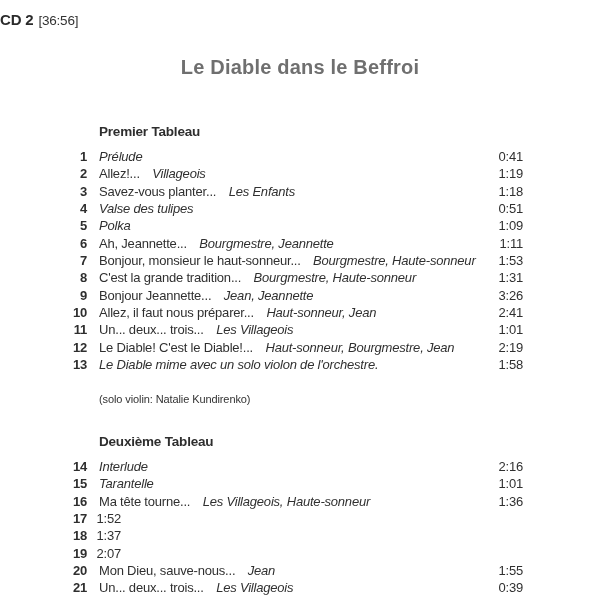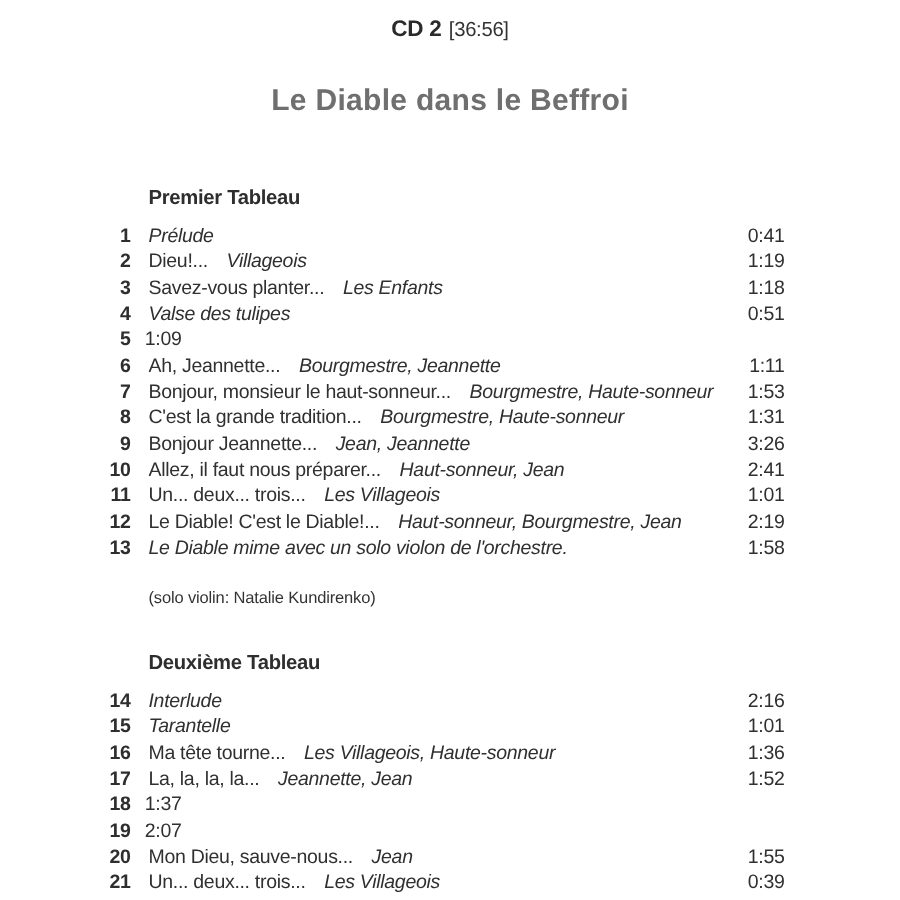--- a/index.html
+++ b/index.html
@@ -12,21 +12,20 @@
     color: #303030;
     -webkit-font-smoothing: antialiased;
   }
   .page {
     position: relative;
     width: 600px;
     height: 600px;
     overflow: hidden;
   }
   .header {
-    text-align: center;
     padding-top: 11px;
     font-size: 15px;
     color: #2b2b2b;
     letter-spacing: -0.2px;
   }
   .cd-label { font-weight: 700; }
   .cd-duration {
     font-weight: 400;
     font-size: 13.5px;
     margin-left: 5px;
@@ -108,21 +107,21 @@
       <span class="t-title">Prélude</span>
       
       
     </span>
     <span class="time">0:41</span>
   </div>
 
   <div class="row">
     <span class="num">2</span>
     <span class="tbody">
-      <span class="t-title">Dieu!...</span>
+      <span class="t-title">Allez!...</span>
       <span class="t-perf">Villageois</span>
       
     </span>
     <span class="time">1:19</span>
   </div>
 
   <div class="row">
     <span class="num">3</span>
     <span class="tbody">
       <span class="t-title">Savez-vous planter...</span>
@@ -137,20 +136,25 @@
     <span class="tbody">
       <span class="t-title">Valse des tulipes</span>
       
       
     </span>
     <span class="time">0:51</span>
   </div>
 
   <div class="row italic-title">
     <span class="num">5</span>
+    <span class="tbody">
+      <span class="t-title">Polka</span>
+      
+      
+    </span>
     <span class="time">1:09</span>
   </div>
 
   <div class="row">
     <span class="num">6</span>
     <span class="tbody">
       <span class="t-title">Ah, Jeannette...</span>
       <span class="t-perf">Bourgmestre, Jeannette</span>
       
     </span>
@@ -257,25 +261,20 @@
     <span class="tbody">
       <span class="t-title">Ma tête tourne...</span>
       <span class="t-perf">Les Villageois, Haute-sonneur</span>
       
     </span>
     <span class="time">1:36</span>
   </div>
 
   <div class="row">
     <span class="num">17</span>
-    <span class="tbody">
-      <span class="t-title">La, la, la, la...</span>
-      <span class="t-perf">Jeannette, Jean</span>
-      
-    </span>
     <span class="time">1:52</span>
   </div>
 
   <div class="row">
     <span class="num">18</span>
     <span class="time">1:37</span>
   </div>
 
   <div class="row">
     <span class="num">19</span>

